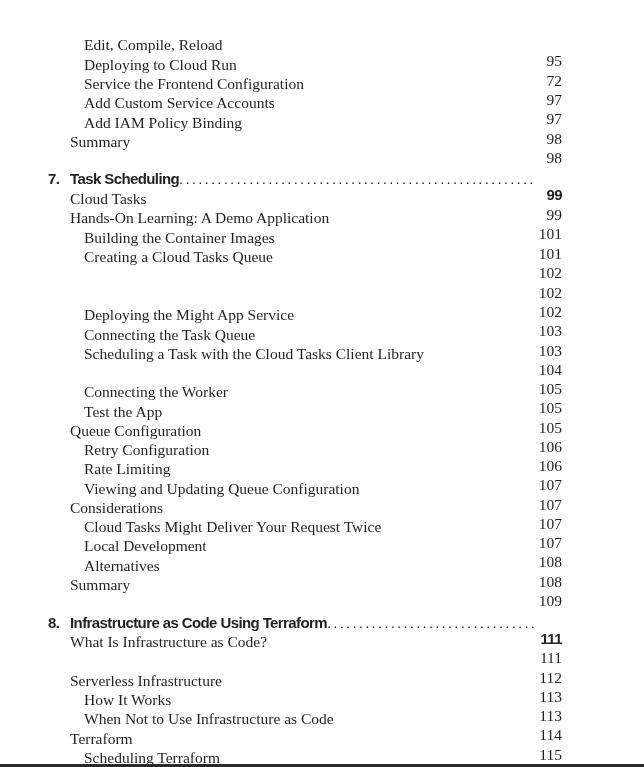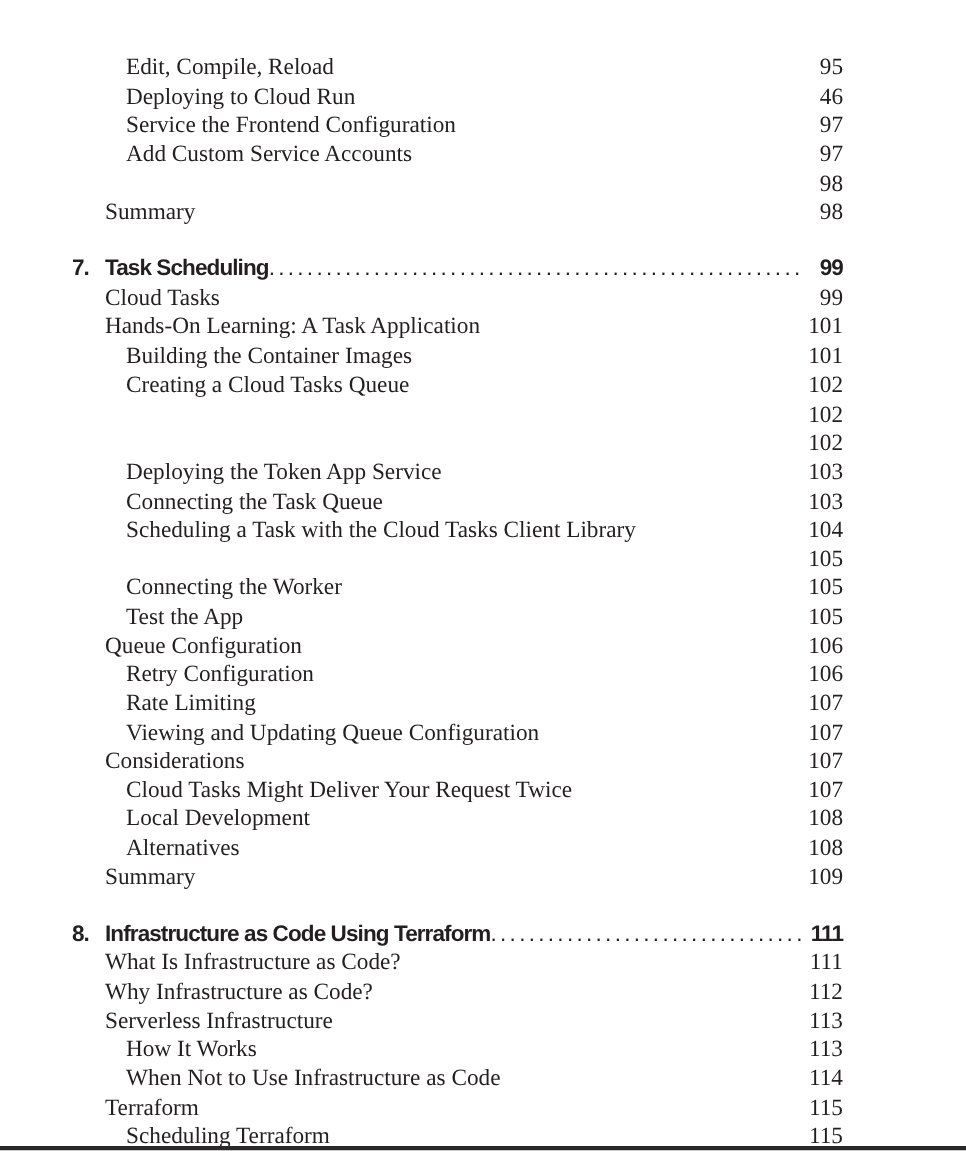--- a/index.html
+++ b/index.html
@@ -30,21 +30,21 @@
     line-height: 20px;
     white-space: nowrap;
   }
   .row .title {
     position: absolute;
     top: 0;
   }
   .row .page {
     position: absolute;
     right: 46px;
-    top: 0;
+    top: 16px;
     text-align: right;
   }
   .lvl1 .title { left: 70px; }
   .lvl2 .title { left: 84px; }
   .chapter {
     font-family: "Liberation Sans", "DejaVu Sans", sans-serif;
     font-weight: bold;
     font-size: 15px;
     letter-spacing: -0.6px;
   }
@@ -79,67 +79,68 @@
 <body>
 
 <div class="toc">
 
   <div class="row lvl2" style="top:35px">
     <span class="title">Edit, Compile, Reload</span>
     <span class="page">95</span>
   </div>
   <div class="row lvl2" style="top:55px">
     <span class="title">Deploying to Cloud Run</span>
-    <span class="page">46</span>
+    <span class="page">72</span>
   </div>
   <div class="row lvl2" style="top:74px">
     <span class="title">Service the Frontend Configuration</span>
     <span class="page">97</span>
   </div>
   <div class="row lvl2" style="top:93px">
     <span class="title">Add Custom Service Accounts</span>
     <span class="page">97</span>
   </div>
   <div class="row lvl2" style="top:113px">
+    <span class="title">Add IAM Policy Binding</span>
     <span class="page">98</span>
   </div>
   <div class="row lvl1" style="top:132px">
     <span class="title">Summary</span>
     <span class="page">98</span>
   </div>
 
   <div class="row chapter" style="top:169px">
     <span class="num">7.</span>
     <span class="title"><span>Task Scheduling</span><span class="leader">........................................................................................................</span></span>
     <span class="page">99</span>
   </div>
   <div class="row lvl1" style="top:189px">
     <span class="title">Cloud Tasks</span>
     <span class="page">99</span>
   </div>
   <div class="row lvl1" style="top:208px">
-    <span class="title">Hands-On Learning: A Task Application</span>
+    <span class="title">Hands-On Learning: A Demo Application</span>
     <span class="page">101</span>
   </div>
   <div class="row lvl2" style="top:228px">
     <span class="title">Building the Container Images</span>
     <span class="page">101</span>
   </div>
   <div class="row lvl2" style="top:247px">
     <span class="title">Creating a Cloud Tasks Queue</span>
     <span class="page">102</span>
   </div>
   <div class="row lvl2" style="top:267px">
     <span class="page">102</span>
   </div>
   <div class="row lvl2" style="top:286px">
     <span class="page">102</span>
   </div>
   <div class="row lvl2" style="top:305px">
-    <span class="title">Deploying the Token App Service</span>
+    <span class="title">Deploying the Might App Service</span>
     <span class="page">103</span>
   </div>
   <div class="row lvl2" style="top:325px">
     <span class="title">Connecting the Task Queue</span>
     <span class="page">103</span>
   </div>
   <div class="row lvl2" style="top:344px">
     <span class="title">Scheduling a Task with the Cloud Tasks Client Library</span>
     <span class="page">104</span>
   </div>
@@ -194,21 +195,20 @@
   <div class="row chapter" style="top:613px">
     <span class="num">8.</span>
     <span class="title"><span>Infrastructure as Code Using Terraform</span><span class="leader">........................................................................................................</span></span>
     <span class="page">111</span>
   </div>
   <div class="row lvl1" style="top:632px">
     <span class="title">What Is Infrastructure as Code?</span>
     <span class="page">111</span>
   </div>
   <div class="row lvl1" style="top:652px">
-    <span class="title">Why Infrastructure as Code?</span>
     <span class="page">112</span>
   </div>
   <div class="row lvl1" style="top:671px">
     <span class="title">Serverless Infrastructure</span>
     <span class="page">113</span>
   </div>
   <div class="row lvl2" style="top:690px">
     <span class="title">How It Works</span>
     <span class="page">113</span>
   </div>

